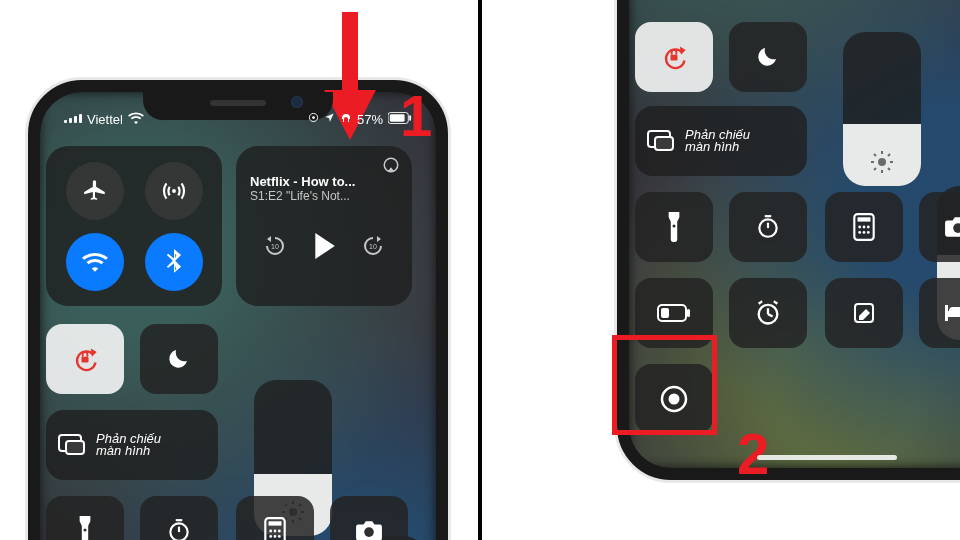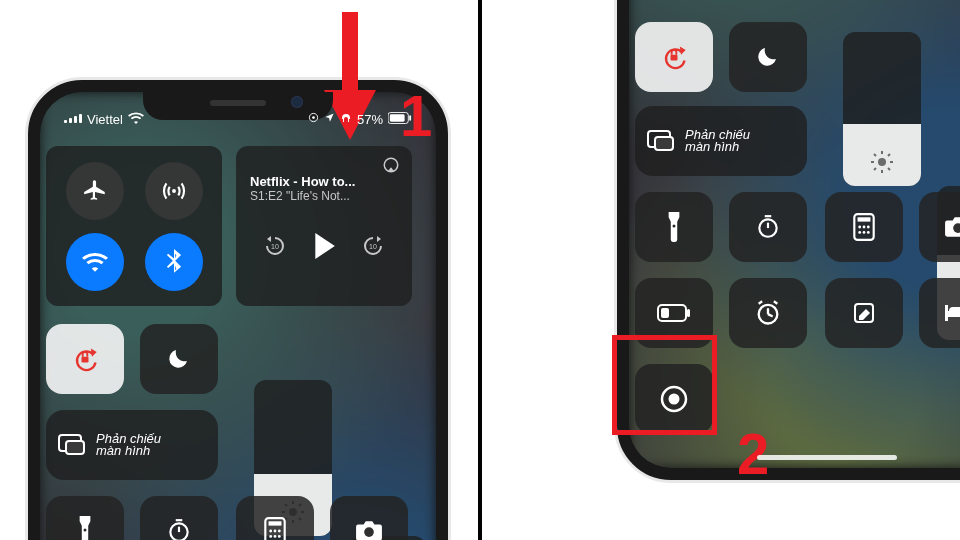--- a/index.html
+++ b/index.html
@@ -38,21 +38,21 @@
   }
   .screen { position:absolute; inset:0; padding:56px 18px 18px 18px; }
 
   .statusbar { position:absolute; top:20px; left:24px; right:24px; display:flex; justify-content:space-between; color:#fff; font-size:13px; font-weight:500; z-index:6;}
   .statusbar .sbside { display:flex; align-items:flex-start; gap:5px; }
   .sigbars { display:inline-flex; gap:2px; align-items:flex-end; height:11px;}
   .sigbars i { width:3px; background:#fff; border-radius:1px;}
   .sigbars i:nth-child(1){height:3px;} .sigbars i:nth-child(2){height:5px;}
   .sigbars i:nth-child(3){height:7px;} .sigbars i:nth-child(4){height:9px;}
 
-  .tile { background:rgba(30,30,30,.78); border-radius:12px; position:absolute; color:#fff; }
+  .tile { background:rgba(30,30,30,.78); border-radius:22px; position:absolute; color:#fff; }
   .tile.half { border-radius:18px; }
   .roundbtn { width:58px; height:58px; border-radius:50%; background:rgba(55,55,55,.9); display:flex; align-items:center; justify-content:center; color:#fff; }
   .roundbtn.on { background:#0a7aff; }
   .grid2 { display:grid; grid-template-columns:1fr 1fr; grid-template-rows:1fr 1fr; gap:10px; width:100%; height:100%; padding:14px; place-items:center;}
   .sq { width:78px; height:70px; border-radius:16px; background:rgba(35,35,35,.85); display:flex; align-items:center; justify-content:center; color:#fff; }
   .sq.light { background:rgba(245,245,245,.9); color:#2a2a2a; }
   .lock-rot { color:#e6342f; }
   .sm { font-size:13px; line-height:12px;font-style:italic; }
   .slider { position:relative; overflow:hidden; }
   .slider .fill { position:absolute; left:0; right:0; bottom:0; background:rgba(250,250,250,.92); }

